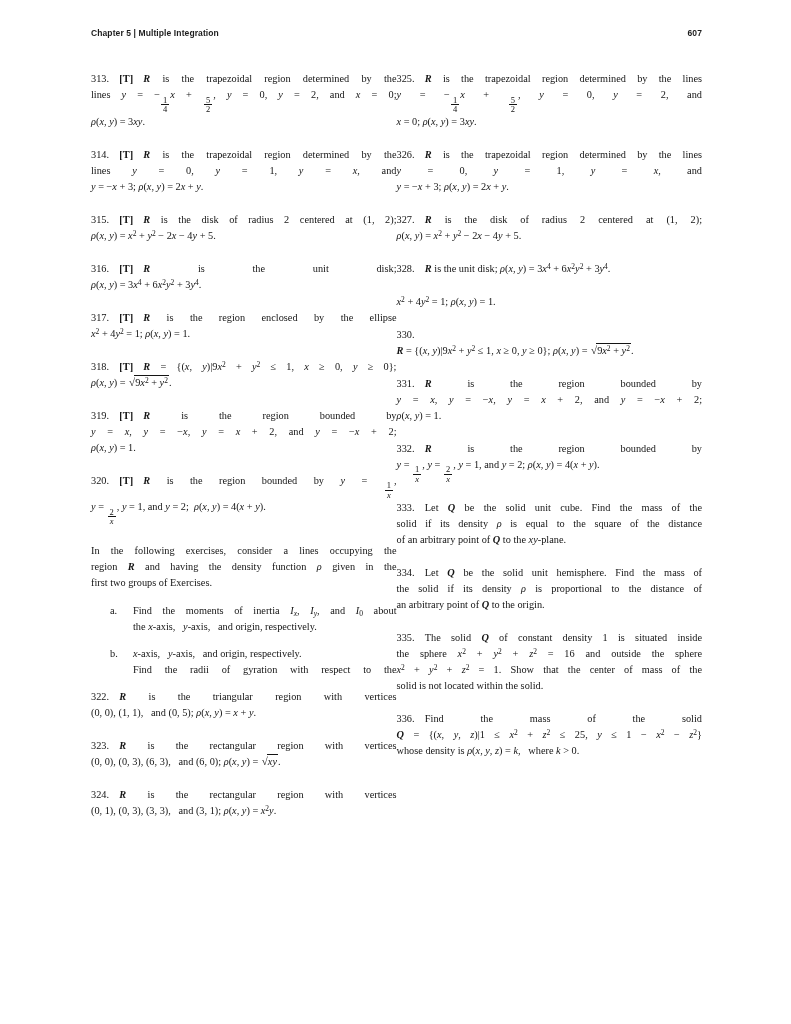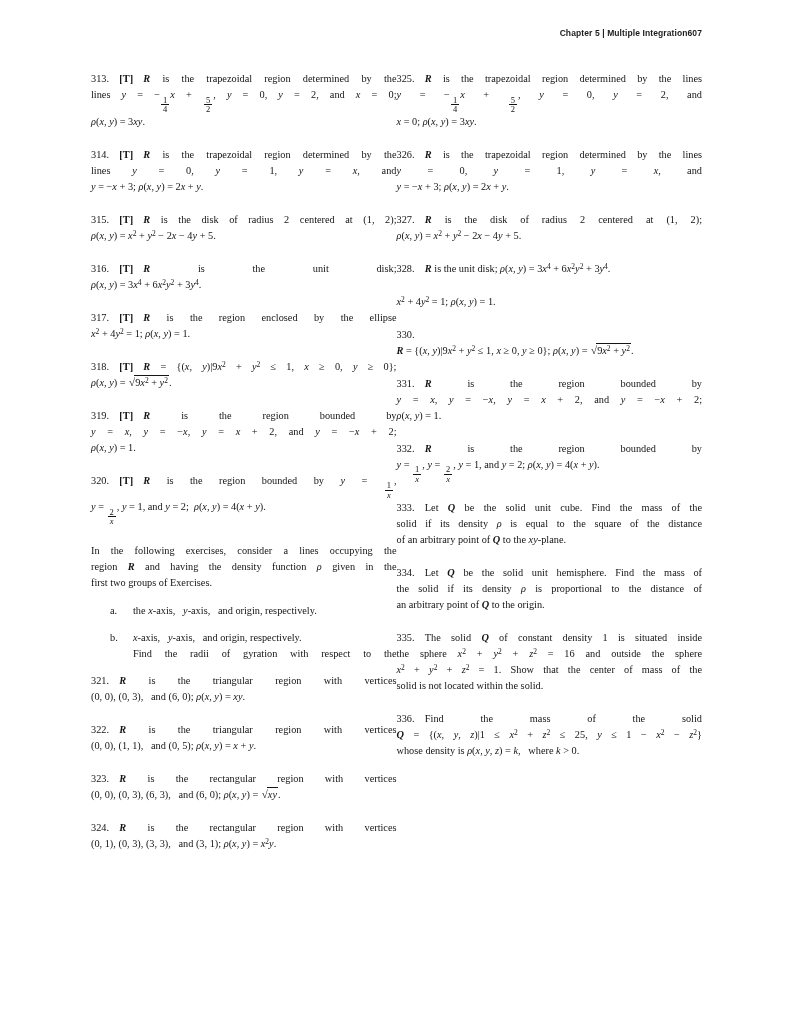--- a/index.html
+++ b/index.html
@@ -4,23 +4,23 @@
 <style>
   html,body{margin:0;padding:0;background:#ffffff;}
   body{
     width:791px;height:1024px;overflow:hidden;
     font-family:"Liberation Serif", serif;
     font-size:10.3px;color:#141414;
     -webkit-font-smoothing:antialiased;
   }
   .page{box-sizing:border-box;width:791px;height:1024px;padding:28px 89px 0 91px;}
   .hdr{
-    display:flex;justify-content:flex-end;align-items:baseline;
+    display:flex;justify-content:space-between;align-items:baseline;
     font-family:"Liberation Sans", sans-serif;font-weight:700;
-    font-size:8.5px;color:#1c1c1c;letter-spacing:0.1px;
+    font-size:8.5px;color:#1c1c1c;letter-spacing:0.1px;gap:10px;
   }
   .cols{display:flex;margin-top:33px;}
   .col{flex:1;min-width:0;}
   .block{margin:0 0 17px 0;}
   .block.para{margin-bottom:12px;}
   .block.list{margin-bottom:11px;display:flex;padding-left:19px;}
   .marker{width:23px;flex-shrink:0;line-height:16px;}
   .li-content{flex:1;min-width:0;}
   .line{
     text-align:justify;text-align-last:justify;
@@ -103,35 +103,32 @@
             </span>, <span class="it">y</span> = 1, and <span class="it">y</span> = 2; <span class="it">ρ</span>(<span class="it">x</span>, <span class="it">y</span>) = 4(<span class="it">x</span> + <span class="it">y</span>).</div>
         </div>
         <div class="block para">
           <div class="line">In the following exercises, consider a lines occupying the</div>
           <div class="line">region <span class="bi">R</span> and having the density function <span class="it">ρ</span> given in the</div>
           <div class="line last">first two groups of Exercises.</div>
         </div>
         <div class="block list">
           <span class="marker">a.</span>
           <div class="li-content">
+            <div class="line">Find the moments of inertia <span class="it">I</span><span class="sub"><span class="it">x</span></span>, <span class="it">I</span><span class="sub"><span class="it">y</span></span>, and <span class="it">I</span><span class="sub">0</span> about</div>
             <div class="line last">the <span class="it">x</span>-axis,  <span class="it">y</span>-axis,  and origin, respectively.</div>
           </div>
         </div>
         <div class="block list">
           <span class="marker">b.</span>
           <div class="li-content">
             <div class="line last"><span class="it">x</span>-axis,  <span class="it">y</span>-axis,  and origin, respectively.</div>
             <div class="line">Find the radii of gyration with respect to the</div>
           </div>
         </div>
         <div class="block exercise">
-          <div class="line">321.  <span class="bi">R</span> is the triangular region with vertices</div>
-          <div class="line last">(0, 0), (0, 3),  and (6, 0); <span class="it">ρ</span>(<span class="it">x</span>, <span class="it">y</span>) = <span class="it">xy</span>.</div>
-        </div>
-        <div class="block exercise">
           <div class="line">322.  <span class="bi">R</span> is the triangular region with vertices</div>
           <div class="line last">(0, 0), (1, 1),  and (0, 5); <span class="it">ρ</span>(<span class="it">x</span>, <span class="it">y</span>) = <span class="it">x</span> + <span class="it">y</span>.</div>
         </div>
         <div class="block exercise">
           <div class="line">323.  <span class="bi">R</span> is the rectangular region with vertices</div>
           <div class="line last">(0, 0), (0, 3), (6, 3),  and (6, 0); <span class="it">ρ</span>(<span class="it">x</span>, <span class="it">y</span>) = <span class="sqrt">
               <span class="rs">√</span>
               <span class="rc"><span class="it">xy</span></span>
             </span>.</div>
         </div>

